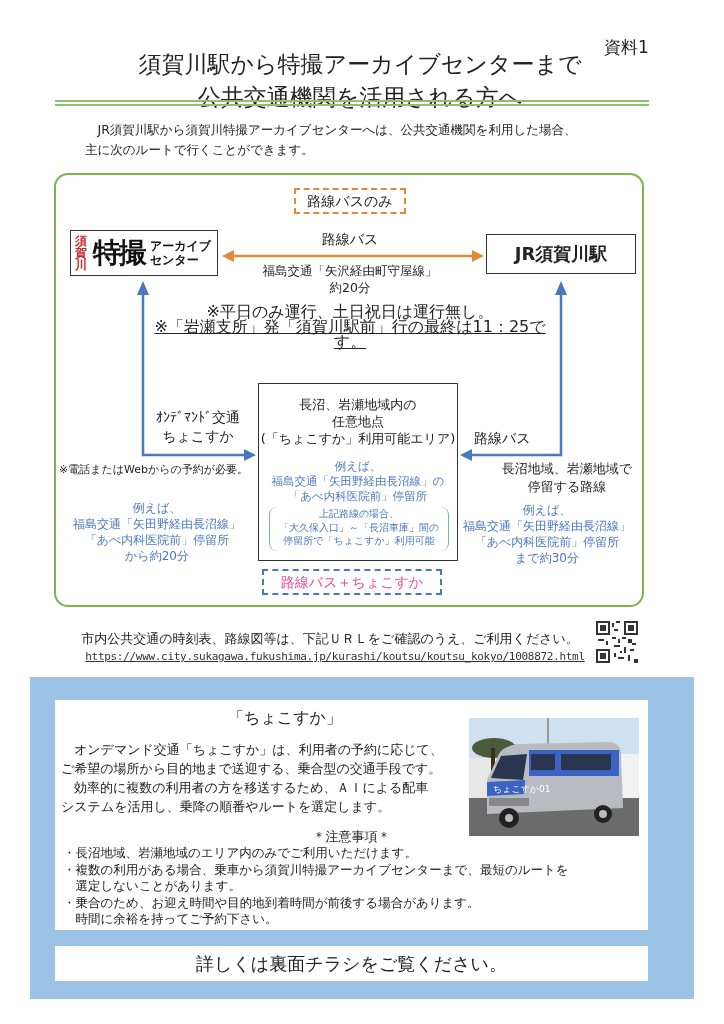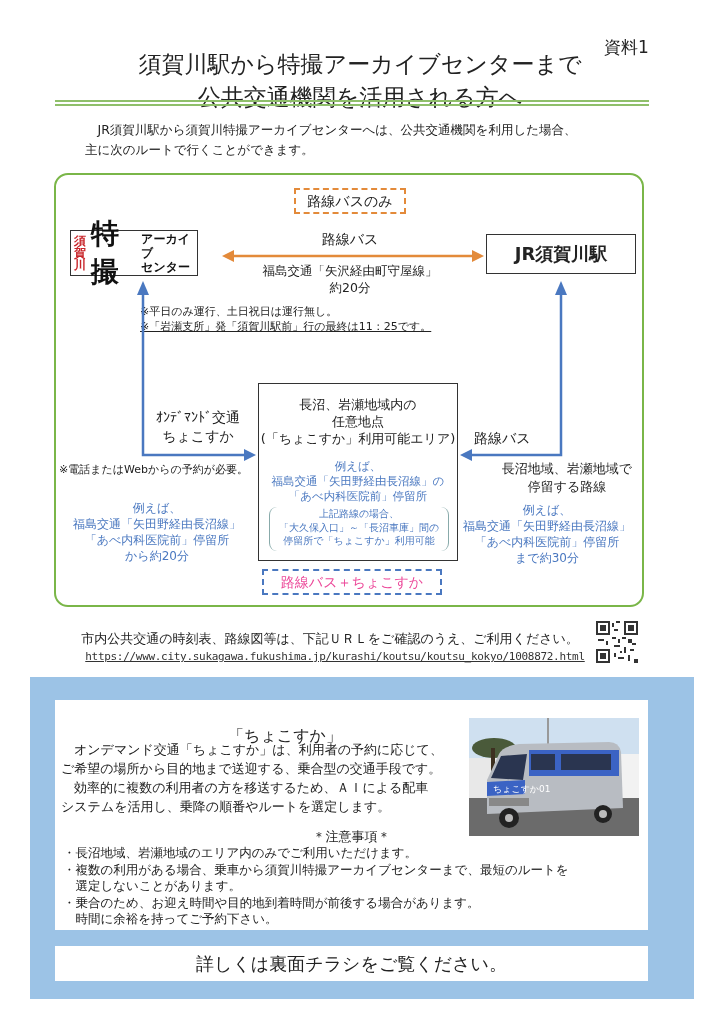--- a/index.html
+++ b/index.html
@@ -13,34 +13,34 @@
 
   .intro { left:85px; top:120px; width:560px; font-size:12.5px; line-height:20px; color:#222; }
 
   .route-panel { left:54px; top:173px; width:590px; height:434px; border:2px solid #7ab648; border-radius:14px; box-sizing:border-box; }
 
   .tag-orange { left:294px; top:188px; width:112px; height:26px; border:2px dashed #e38a3a; box-sizing:border-box;
                 font-size:14px; line-height:22px; text-align:center; color:#222; }
   .tag-blue { left:262px; top:569px; width:180px; height:26px; border:2px dashed #4a78c0; box-sizing:border-box;
               font-size:14px; line-height:22px; text-align:center; color:#ec4899; }
 
-  .logo { left:70px; top:230px; width:128px; height:46px; border:1px solid #333; box-sizing:border-box; background:#fff;
+  .logo { left:70px; top:230px; width:148px; height:46px; border:1px solid #333; box-sizing:border-box; background:#fff;
           display:flex; align-items:center; padding:0 3px; gap:5px; }
   .logo-red { color:#c8252a; font-weight:bold; font-size:12px; line-height:12px; width:14px; text-align:center; }
   .logo-big { color:#111; font-weight:bold; font-size:28px; letter-spacing:-2px; }
   .logo-small { color:#111; font-weight:bold; font-size:12px; line-height:14px; }
 
   .station { left:486px; top:234px; width:150px; height:40px; border:1px solid #333; box-sizing:border-box;
              font-size:18px; line-height:38px; text-align:center; font-weight:bold; color:#222; }
 
   .bus-label-top { left:290px; top:231px; width:120px; font-size:14px; text-align:center; }
   .orange-arrow { left:222px; top:250px; width:262px; height:12px; }
   .bus-line { left:240px; top:262px; width:220px; font-size:12.5px; line-height:17px; text-align:center; }
 
-  .notes-top { left:140px; top:304px; width:400px; font-size:11px; line-height:15px; text-align:left; }
+  .notes-top { left:150px; top:304px; width:400px; font-size:16px; line-height:15px; text-align:center; }
   .underline { text-decoration:underline; }
 
   .center-box { left:258px; top:383px; width:200px; height:178px; border:1px solid #333; box-sizing:border-box; }
   .cb-title { width:100%; top:12px; font-size:13px; line-height:17px; text-align:center; }
   .blue-text { color:#4a78c0; }
   .cb-example { width:100%; top:75px; font-size:11.5px; line-height:15px; text-align:center; }
   .cb-bracket { left:10px; width:178px; top:123px; height:44px; border-left:1px solid #8aa; border-right:1px solid #8aa; border-radius:8px;
                 font-size:10px; line-height:13.5px; text-align:center; color:#4a78c0; }
 
   .ondemand-label { left:148px; top:408px; width:100px; font-size:14px; line-height:19px; text-align:center; }
@@ -50,21 +50,21 @@
   .bus-label-right { left:474px; top:430px; font-size:14px; }
   .right-desc { left:482px; top:460px; width:170px; font-size:13px; line-height:18px; text-align:center; }
   .right-example { left:452px; top:502px; width:190px; font-size:12px; line-height:16px; text-align:center; }
 
   .timetable-text { left:70px; top:630px; width:520px; font-size:13px; text-align:center; }
   .url { left:80px; top:650px; width:510px; font-size:11px; text-align:center; text-decoration:underline; font-family:"DejaVu Sans Mono","Liberation Mono",monospace; letter-spacing:-0.3px; color:#333; }
   .qr { left:596px; top:620px; width:42px; height:44px; }
 
   .info-panel { left:30px; top:677px; width:664px; height:322px; background:#9cc3e6; }
   .info-card { left:55px; top:700px; width:593px; height:230px; background:#fff; }
-  .info-title { left:0; width:460px; top:8px; font-size:16px; text-align:center;margin-top:18px; }
+  .info-title { left:0; width:460px; top:8px; font-size:16px; text-align:center; }
   .info-body { left:6px; top:40px; width:420px; font-size:13px; line-height:19px; }
   .bus-photo { left:414px; top:18px; width:170px; height:118px; }
   .caution-title { left:0; width:593px; top:128px; font-size:13px; text-align:center; }
   .caution-list { left:8px; top:145px; width:580px; font-size:12.5px; line-height:16.5px; }
   .footer-card { left:55px; top:946px; width:593px; height:35px; background:#fff; font-size:18px; line-height:35px; text-align:center; }
 </style>
 </head>
 <body>
 
 <div class="abs doc-label">資料1</div>

